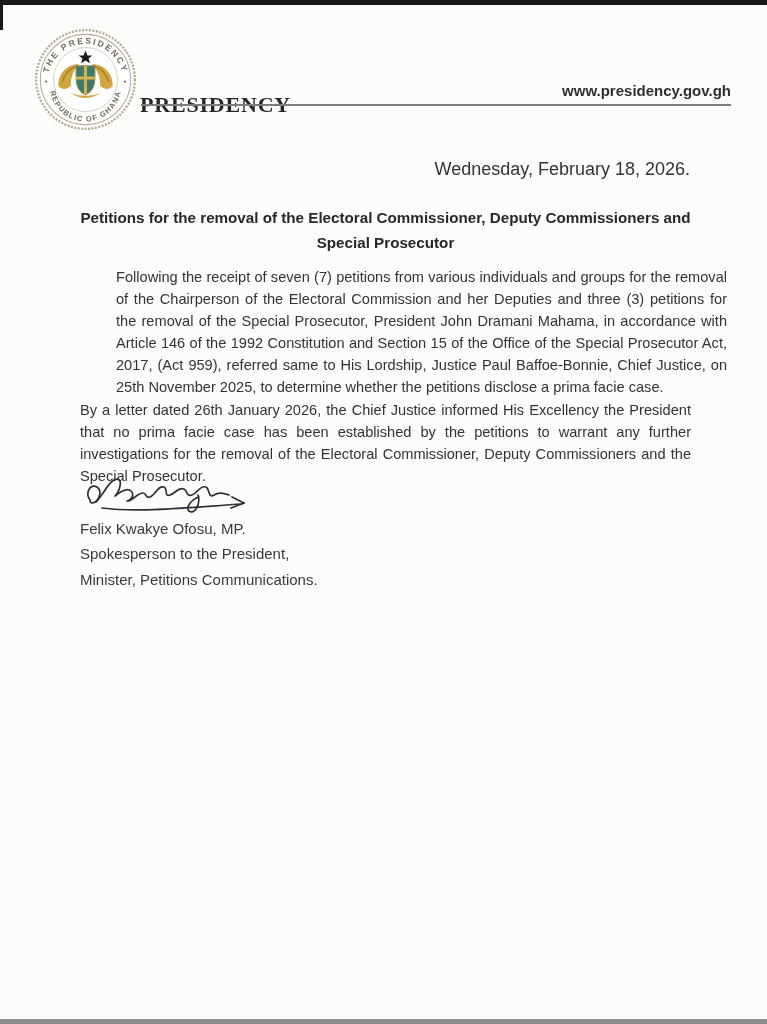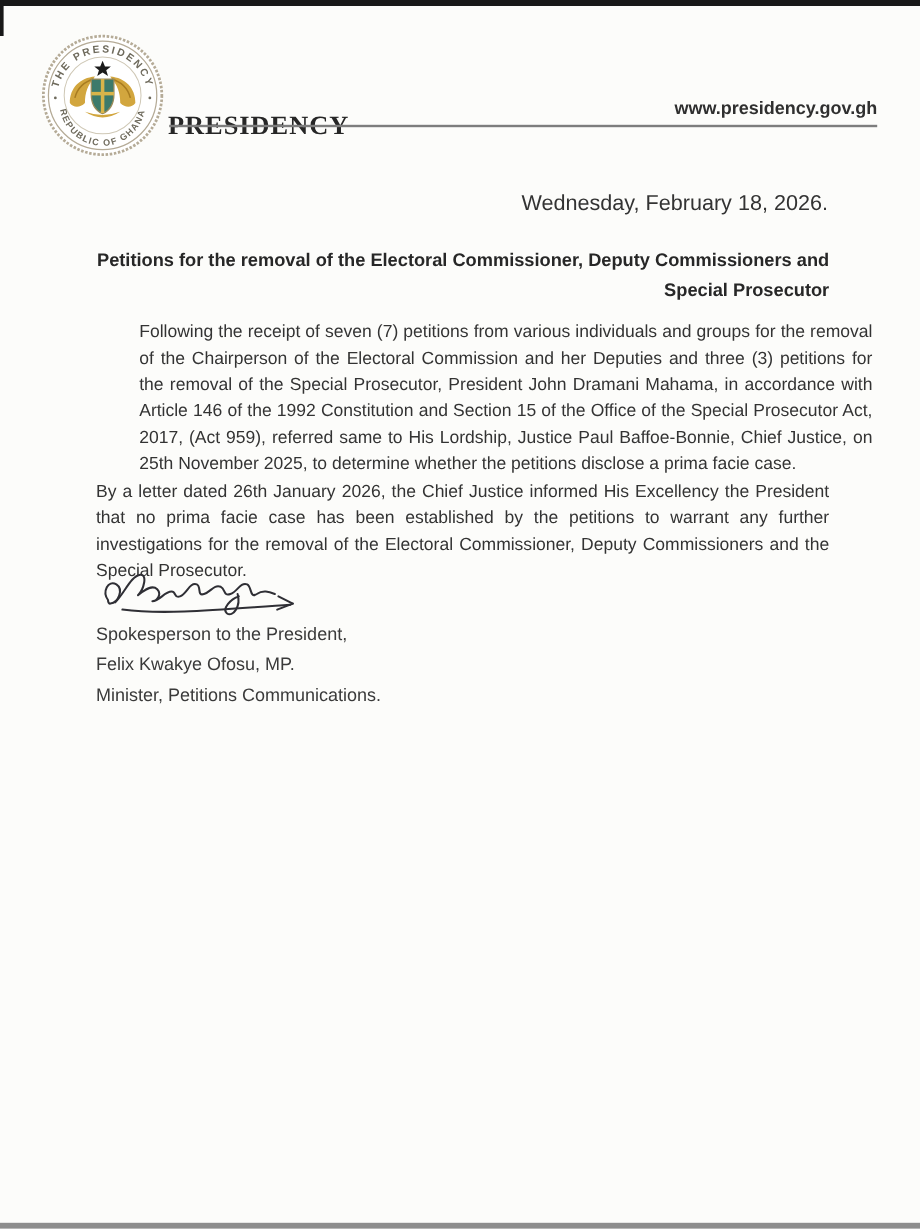--- a/index.html
+++ b/index.html
@@ -70,21 +70,21 @@
     font-size: 18px;
     color: #333333;
     margin-top: 13px;
   }
   .doc-title {
     position: absolute;
     left: 80px; top: 205px;
     width: 611px;
     font-size: 15.2px;
     font-weight: 700;
-    text-align: right;
+    text-align: center;
     line-height: 25px;
     color: #272727;
   }
   .para {
     position: absolute;
     left: 80px;
     width: 611px;
     font-size: 14.6px;
     line-height: 22px;
     text-align: justify;
@@ -163,19 +163,19 @@
       <path d="M8 34 C3 27 8 17 15 21 C21 25 17 36 10 37 C9 37.2 8 36 8 34 Z"></path>
       <path d="M14 36 C22 28 27 14 35 13 C41 12.5 38 25 33 30 C39 25 45 21 49 25 C53 29 49 35 45 35 C51 35 55 27 61 27 C65 27 63 33 68 31 C74 28.5 76 19 82 21 C86 23 82 31 88 29 C94 27 96 21 102 23 C106 25 104 31 110 29 C116 27 118 19 124 21 C128 23 126 33 132 29 C137 25.5 142 27 147 29"></path>
       <path d="M116 29 C119 39 112 49 107 45 C103 41.5 110 33 117 31"></path>
       <path d="M20 42 C58 47 112 41 160 38"></path>
       <path d="M162 37 L150 31"></path>
       <path d="M162 37 L149 42"></path>
     </g>
   </svg>
 
   <div class="signatory">
+    <div>Felix Kwakye Ofosu, MP.</div>
     <div>Spokesperson to the President,</div>
-    <div>Felix Kwakye Ofosu, MP.</div>
     <div>Minister, Petitions Communications.</div>
   </div>
 
   <div class="bottom-edge"></div>
 </div>
 
 </body></html>

